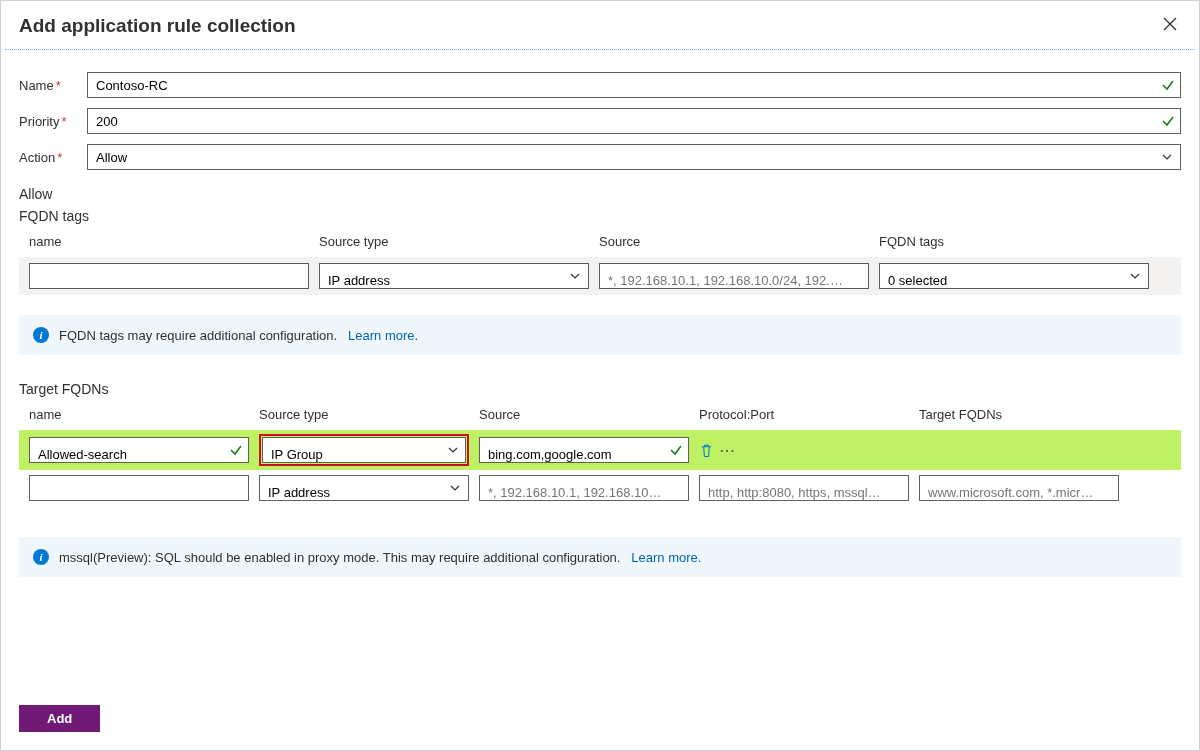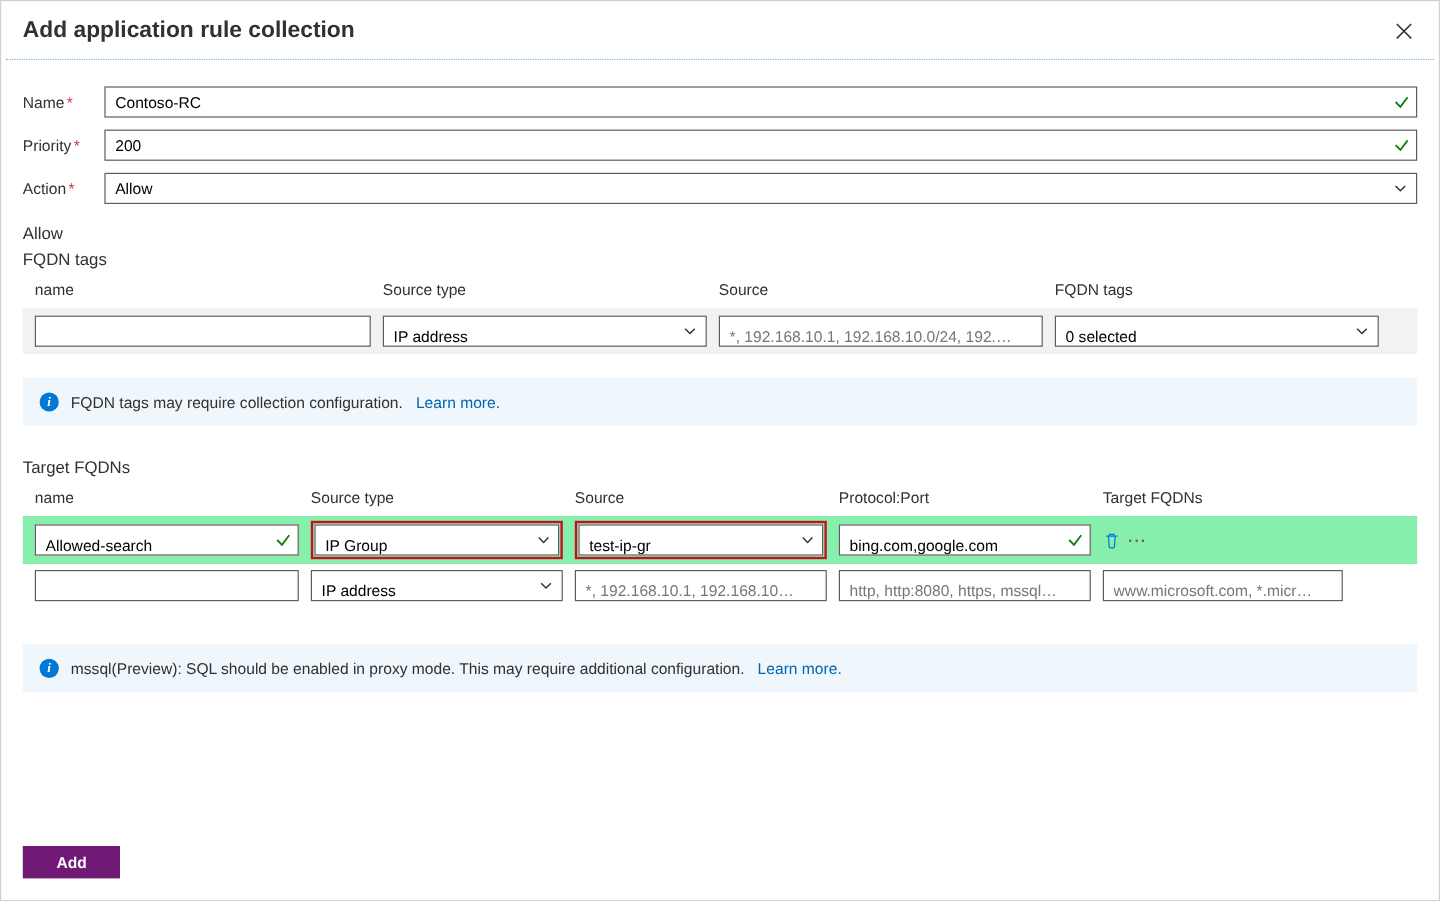--- a/index.html
+++ b/index.html
@@ -16,21 +16,21 @@
     border: 1px solid #d0d0d0;
     position: relative;
     overflow: hidden;
     display: flex;
     flex-direction: column;
   }
   .panel-header {
     padding: 14px 18px 12px 18px;
     display: flex;
     justify-content: space-between;
-    align-items: center;
+    align-items: flex-start;
   }
   .panel-title {
     font-size: 19px;
     font-weight: 600;
   }
   .close-x {
     font-size: 17px;
     cursor: pointer;
     color: #323130;
     padding: 2px 4px;
@@ -146,21 +146,21 @@
   .tfqdn-head, .tfqdn-row {
     display: grid;
     grid-template-columns: 220px 210px 210px 210px 200px 52px;
     column-gap: 10px;
     align-items: center;
   }
   .tfqdn-head { padding: 0 10px 8px 10px; }
   .tfqdn-row {
     padding: 4px 10px;
   }
-  .tfqdn-row.shaded { background: #86efac; }
+  .tfqdn-row.shaded { background: #bef264; }
   .highlight-box {
     border: 2px solid #c81021;
     padding: 1px;
   }
   .row-actions {
     display: flex;
     gap: 6px;
     align-items: center;
     justify-content: flex-start;
     color: #0078d4;
@@ -268,21 +268,21 @@
               <path d="M2 4 L6 8 L10 4" stroke="#323130" stroke-width="1.2" fill="none"></path>
             </svg>
           </span>
       </div>
       <div></div>
     </div>
 
     <div class="info-banner">
       <span class="info-icon">i</span>
       <span>
-        <span>FQDN tags may require collection configuration.</span>
+        <span>FQDN tags may require additional configuration.</span>
         <span>&nbsp;</span>
         <span class="link">Learn more.</span>
       </span>
     </div>
 
     <div class="sub-heading" style="margin-top:26px;">Target FQDNs</div>
 
     <div class="tfqdn-head">
       <div>name</div>
       <div>Source type</div>
@@ -302,28 +302,20 @@
           </span>
       </div>
       <div class="cell-select-wrap highlight-box">
         <input class="cell-input" style="border: 1px solid rgb(96, 94, 92);" readonly="" value="IP Group">
         <span class="chev-down">
             <svg width="12" height="12" viewBox="0 0 12 12">
               <path d="M2 4 L6 8 L10 4" stroke="#323130" stroke-width="1.2" fill="none"></path>
             </svg>
           </span>
       </div>
-      <div class="cell-select-wrap highlight-box">
-        <input class="cell-input" style="border: 1px solid rgb(96, 94, 92);" readonly="" value="test-ip-gr">
-        <span class="chev-down">
-            <svg width="12" height="12" viewBox="0 0 12 12">
-              <path d="M2 4 L6 8 L10 4" stroke="#323130" stroke-width="1.2" fill="none"></path>
-            </svg>
-          </span>
-      </div>
       <div class="cell-input-wrap">
         <input class="cell-input" value="bing.com,google.com" style="">
         <span class="check-icon">
             <svg width="14" height="14" viewBox="0 0 14 14">
               <path d="M2 7 L6 11 L12 3" stroke="#107c10" stroke-width="1.5" fill="none"></path>
             </svg>
           </span>
       </div>
       <div class="row-actions">
         <span class="trash-icon">

